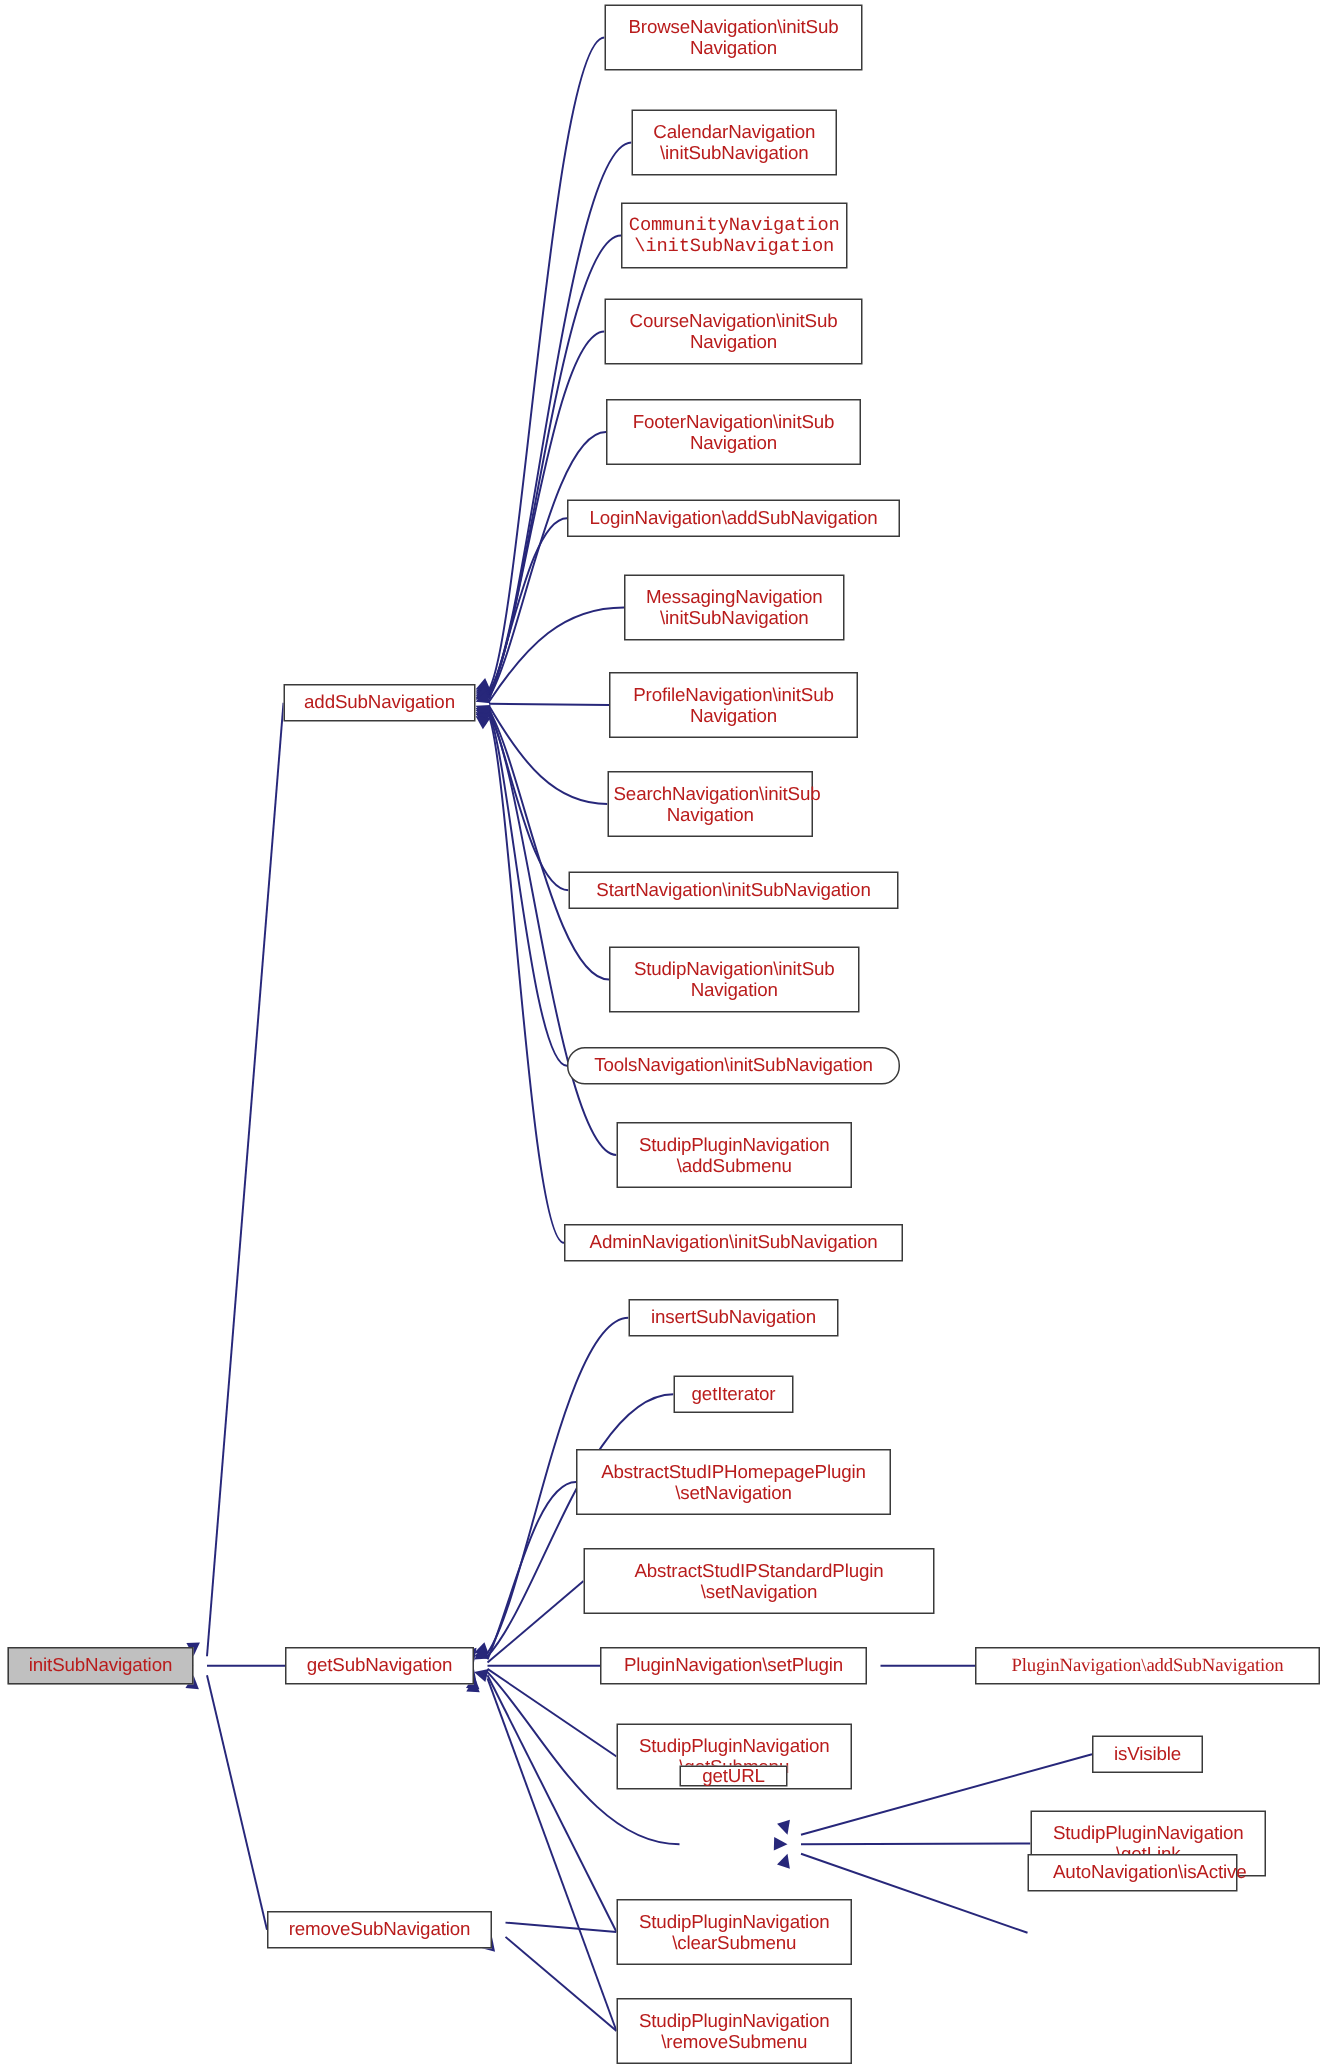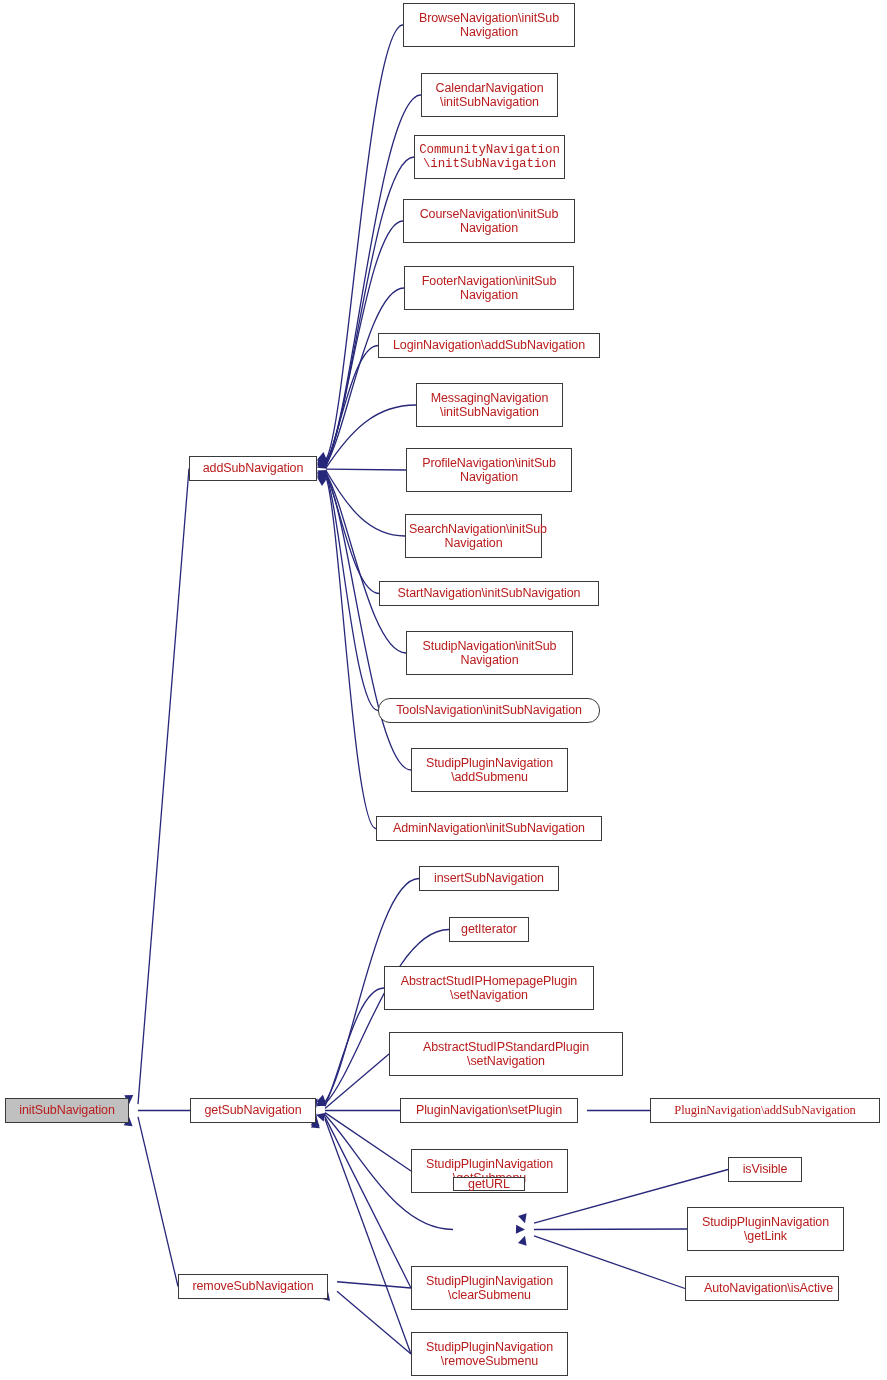--- a/index.html
+++ b/index.html
@@ -119,19 +119,19 @@
 \getSubmenu</span></div>
       <div class="node" style="left: 453px; top: 1177px; width: 72px; height: 14px;"><span class="lbl">getURL</span></div>
       <div class="node" style="left: 411px; top: 1266px; width: 157px; height: 44px;"><span class="lbl">StudipPluginNavigation
 \clearSubmenu</span></div>
       <div class="node" style="left: 411px; top: 1332px; width: 157px; height: 44px;"><span class="lbl">StudipPluginNavigation
 \removeSubmenu</span></div>
       <div class="node" style="left: 650px; top: 1098px; width: 230px; height: 25px; font-family: Liberation Serif, serif;"><span class="lbl">PluginNavigation\addSubNavigation</span></div>
       <div class="node" style="left: 728px; top: 1157px; width: 74px; height: 25px;"><span class="lbl">isVisible</span></div>
       <div class="node" style="left: 687px; top: 1207px; width: 157px; height: 44px;"><span class="lbl">StudipPluginNavigation
 \getLink</span></div>
-      <div class="node" style="left: 685px; top: 1276px; width: 154px; height: 25px; padding-left: 16px;"><span class="lbl">AutoNavigation\isActive</span></div>
+      <div class="node" style="left: 685px; top: 1236px; width: 140px; height: 25px; padding-left: 16px;"><span class="lbl">AutoNavigation\isActive</span></div>
       <div class="node" style="left: 189px; top: 456px; width: 128px; height: 25px;"><span class="lbl">addSubNavigation</span></div>
       <div class="node" style="left: 190px; top: 1098px; width: 126px; height: 25px;"><span class="lbl">getSubNavigation</span></div>
       <div class="node" style="left: 178px; top: 1274px; width: 150px; height: 25px;"><span class="lbl">removeSubNavigation</span></div>
       <div class="node hl" style="left: 5px; top: 1098px; width: 124px; height: 25px;"><span class="lbl">initSubNavigation</span></div>
     </div>
 </div>
 
 </body></html>

